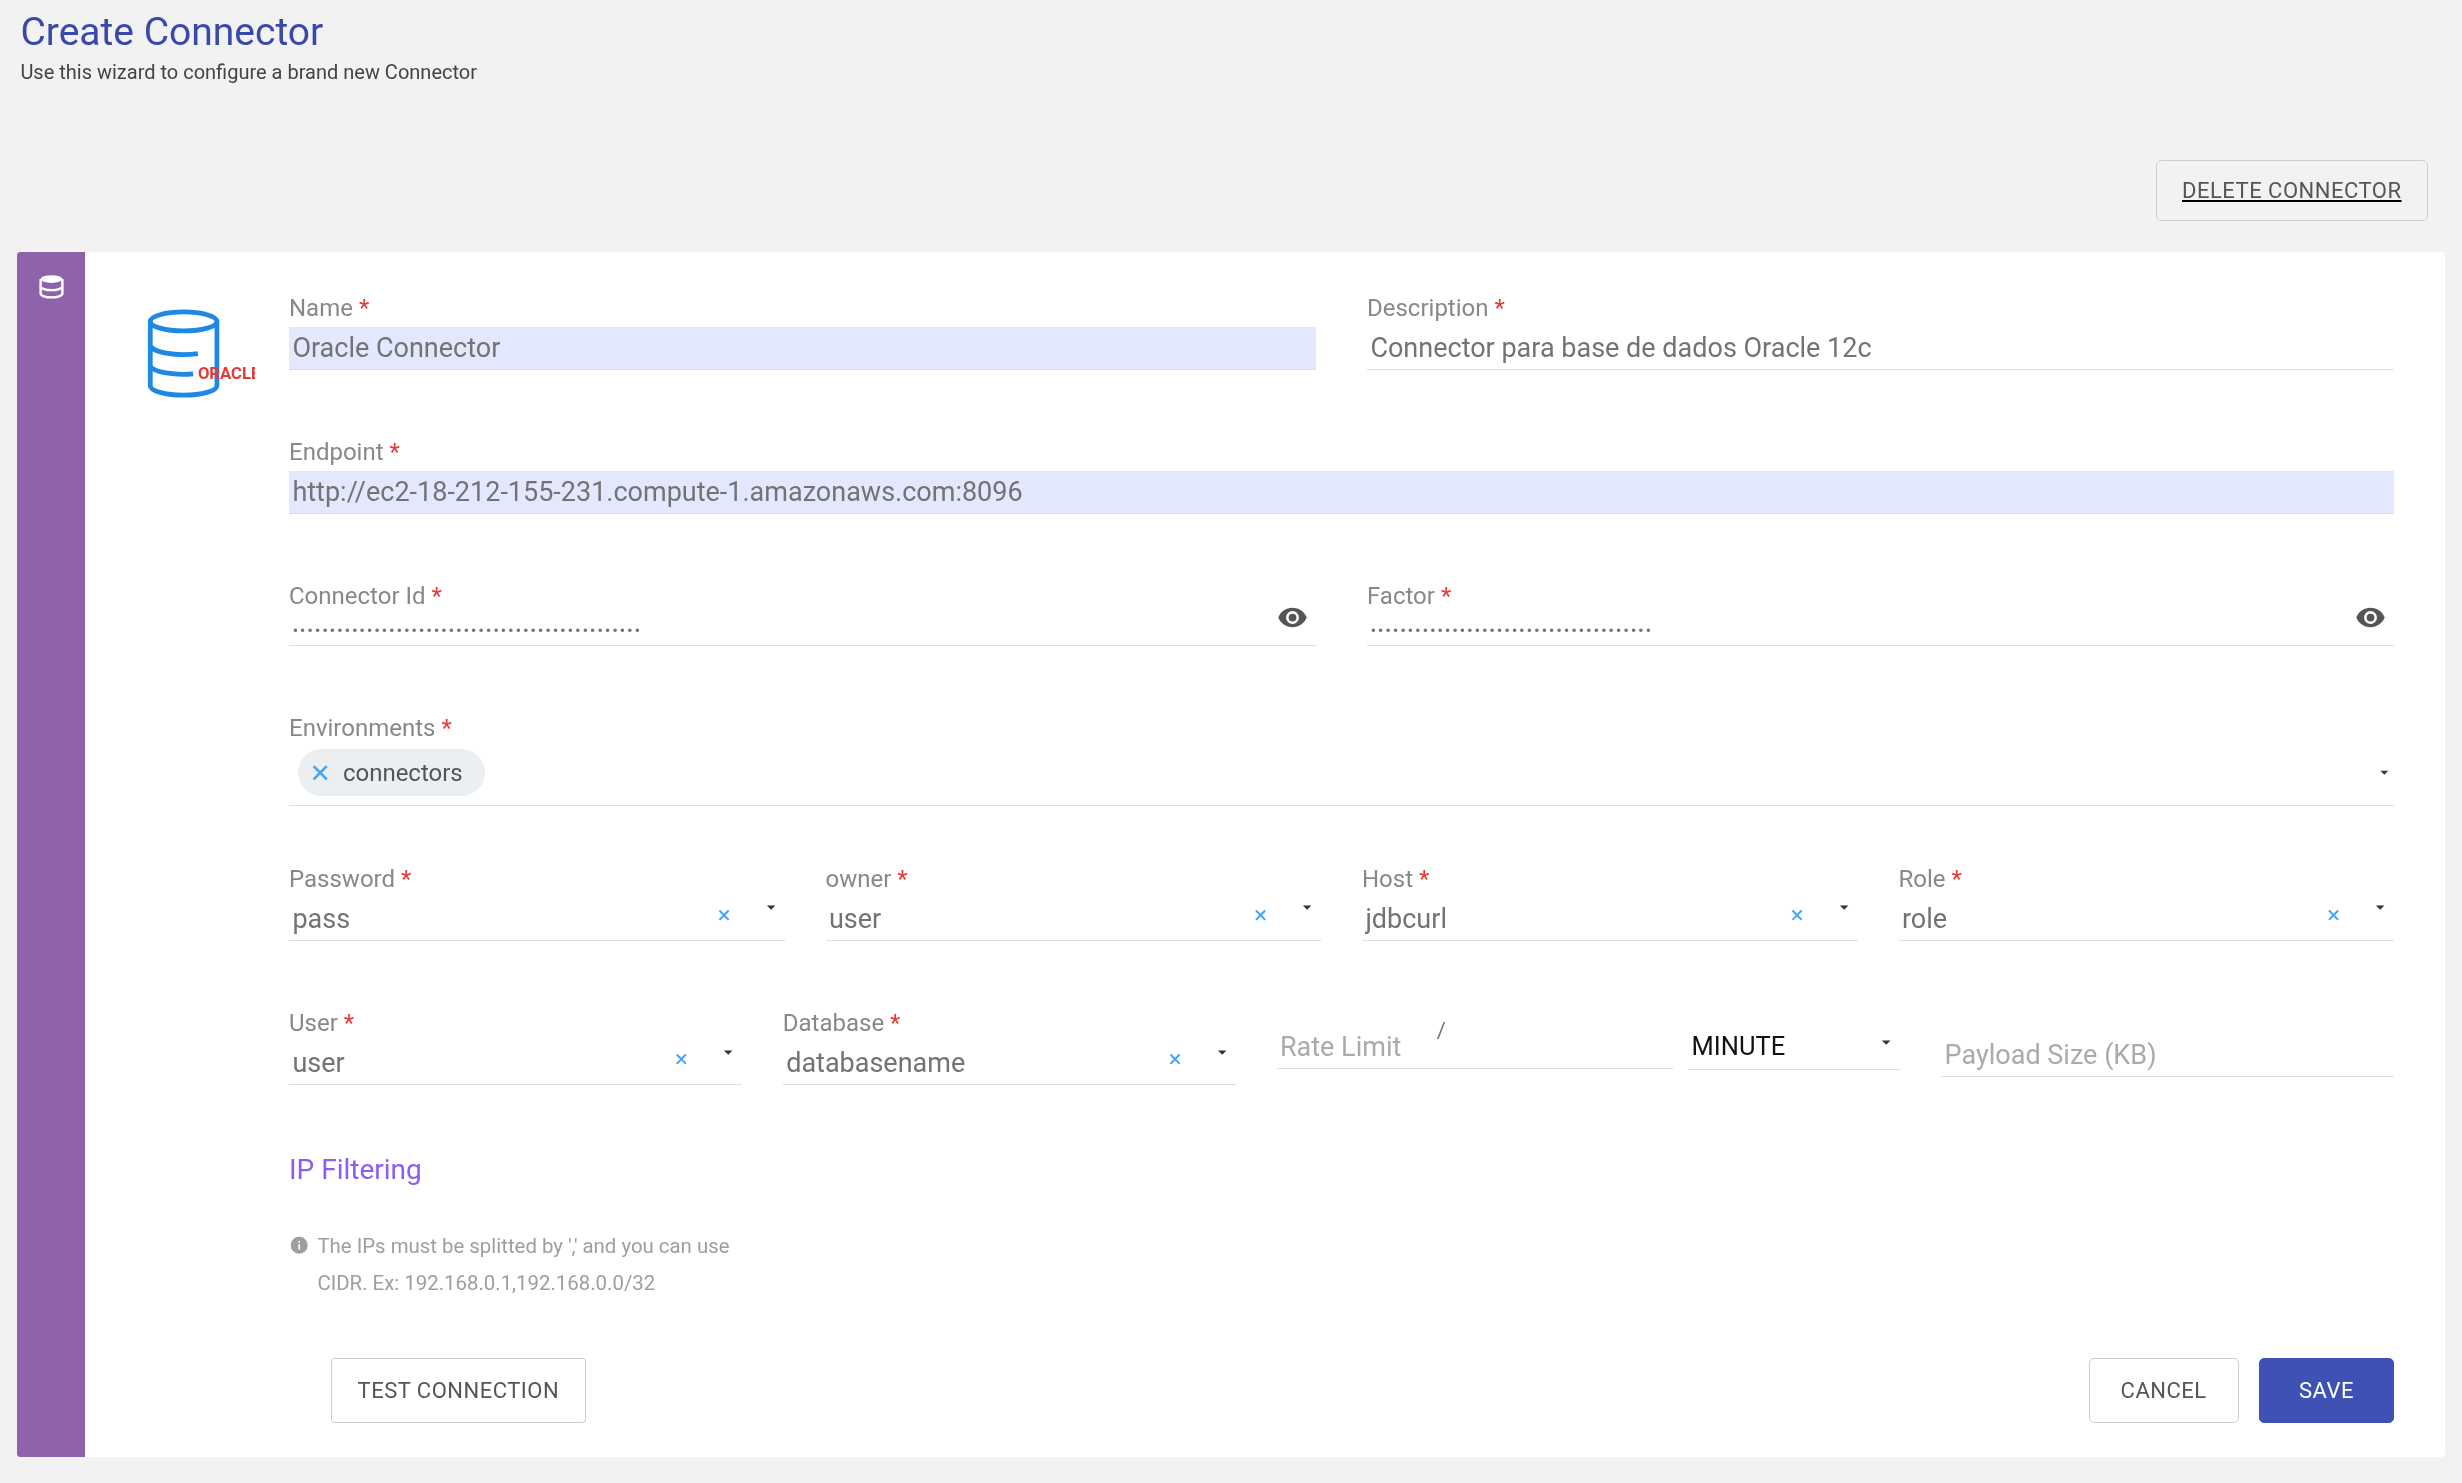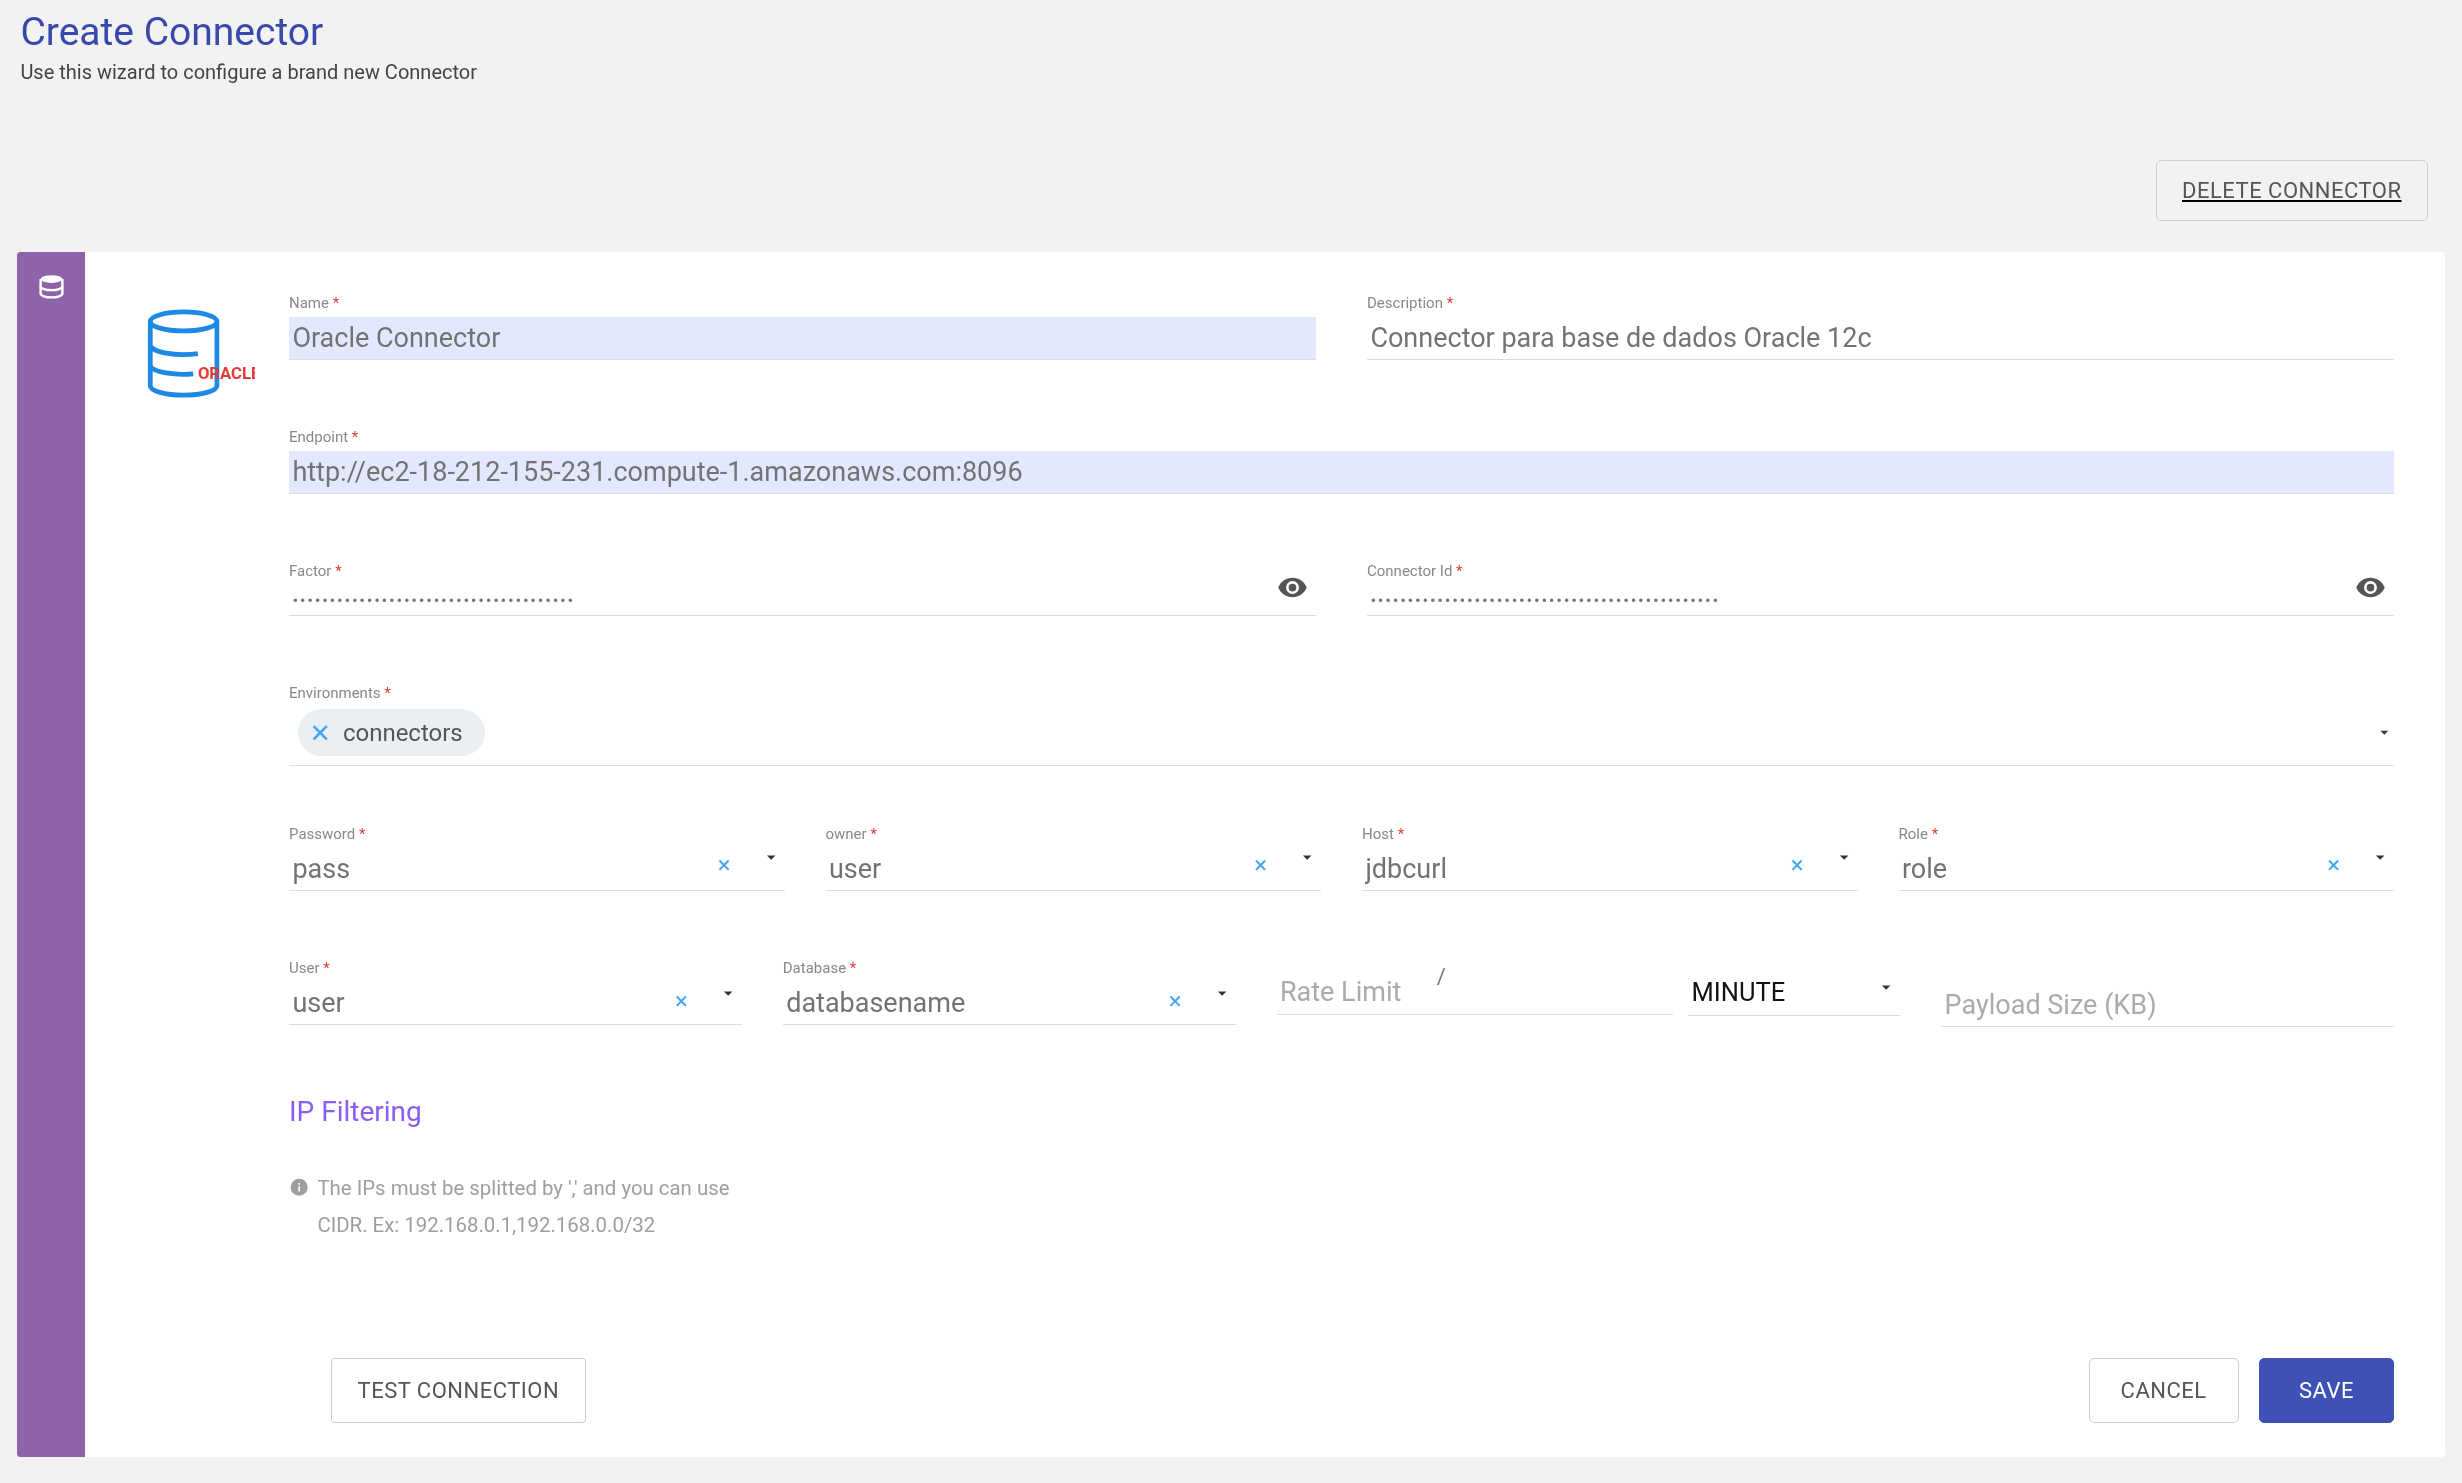--- a/index.html
+++ b/index.html
@@ -19,21 +19,21 @@
 .db-icon-side svg { fill:#fff; }
 
 .content-inner { flex:1; padding: 42px 51px 34px 34px; display:flex; }
 .logo-col { width: 170px; padding-top: 6.8px; }
 .form-col { flex:1; }
 
 .oracle-logo { margin-left: 17px; }
 
 .row { display:flex; gap: 51px; margin-bottom: 68px; }
 .field { flex:1; display:flex; flex-direction:column; position:relative;}
-.field-label { font-size: 15px; color:#888; margin-bottom: 5.1px; }
+.field-label { font-size: 24px; color:#888; margin-bottom: 5.1px; }
 .req { color:#e53935; }
 .field-input { border:none; border-bottom: 1.7px solid #ddd; font-size: 27px; color:#737373; padding: 5.1px 51px 5.1px 3.4px; background:transparent;}
 .field-input.highlight { background:#e3e8ff; }
 .placeholder::placeholder { color:#aaa; }
 
 .full { width:100%; }
 .eye { position:absolute; right:8.5px; bottom: 10.2px; color:#555; cursor:pointer; }
 .clear-x { position:absolute; bottom: 12px; color:#42a5f5; font-size: 24px; cursor:pointer; }
 .caret { position:absolute; right: 3.4px; bottom: 20.4px; color:#333; cursor:pointer;}
 .slash { position:absolute; right: 227px; bottom: 25.5px; color:#777; font-size:22px;}
@@ -115,31 +115,31 @@
 
       <div class="row">
         <div class="field full">
           <label class="field-label"><span>Endpoint</span> <span class="req">*</span></label>
           <input class="field-input highlight" value="http://ec2-18-212-155-231.compute-1.amazonaws.com:8096" style="">
         </div>
       </div>
 
       <div class="row">
         <div class="field">
-          <label class="field-label"><span>Factor</span> <span class="req">*</span></label>
-          <input class="field-input" type="text" style="letter-spacing: 1.7px; font-size: 17px;" value="••••••••••••••••••••••••••••••••••••••">
+          <label class="field-label"><span>Connector Id</span> <span class="req">*</span></label>
+          <input class="field-input" type="text" style="letter-spacing: 1.7px; font-size: 17px;" value="•••••••••••••••••••••••••••••••••••••••••••••••">
           <span class="eye">
             <svg width="31" height="31" viewBox="0 0 24 24" fill="#555">
                 <path d="M12 4.5C7 4.5 2.7 7.6 1 12c1.7 4.4 6 7.5 11 7.5s9.3-3.1 11-7.5C21.3 7.6 17 4.5 12 4.5zM12 17a5 5 0 110-10 5 5 0 010 10zm0-8a3 3 0 100 6 3 3 0 000-6z"></path>
               </svg>
           </span>
         </div>
         <div class="field">
-          <label class="field-label"><span>Connector Id</span> <span class="req">*</span></label>
-          <input class="field-input" type="text" style="letter-spacing: 1.7px; font-size: 17px;" value="•••••••••••••••••••••••••••••••••••••••••••••••">
+          <label class="field-label"><span>Factor</span> <span class="req">*</span></label>
+          <input class="field-input" type="text" style="letter-spacing: 1.7px; font-size: 17px;" value="••••••••••••••••••••••••••••••••••••••">
           <span class="eye">
             <svg width="31" height="31" viewBox="0 0 24 24" fill="#555">
                 <path d="M12 4.5C7 4.5 2.7 7.6 1 12c1.7 4.4 6 7.5 11 7.5s9.3-3.1 11-7.5C21.3 7.6 17 4.5 12 4.5zM12 17a5 5 0 110-10 5 5 0 010 10zm0-8a3 3 0 100 6 3 3 0 000-6z"></path>
               </svg>
           </span>
         </div>
       </div>
 
       <div class="env-field">
         <label class="field-label"><span>Environments</span> <span class="req">*</span></label>

